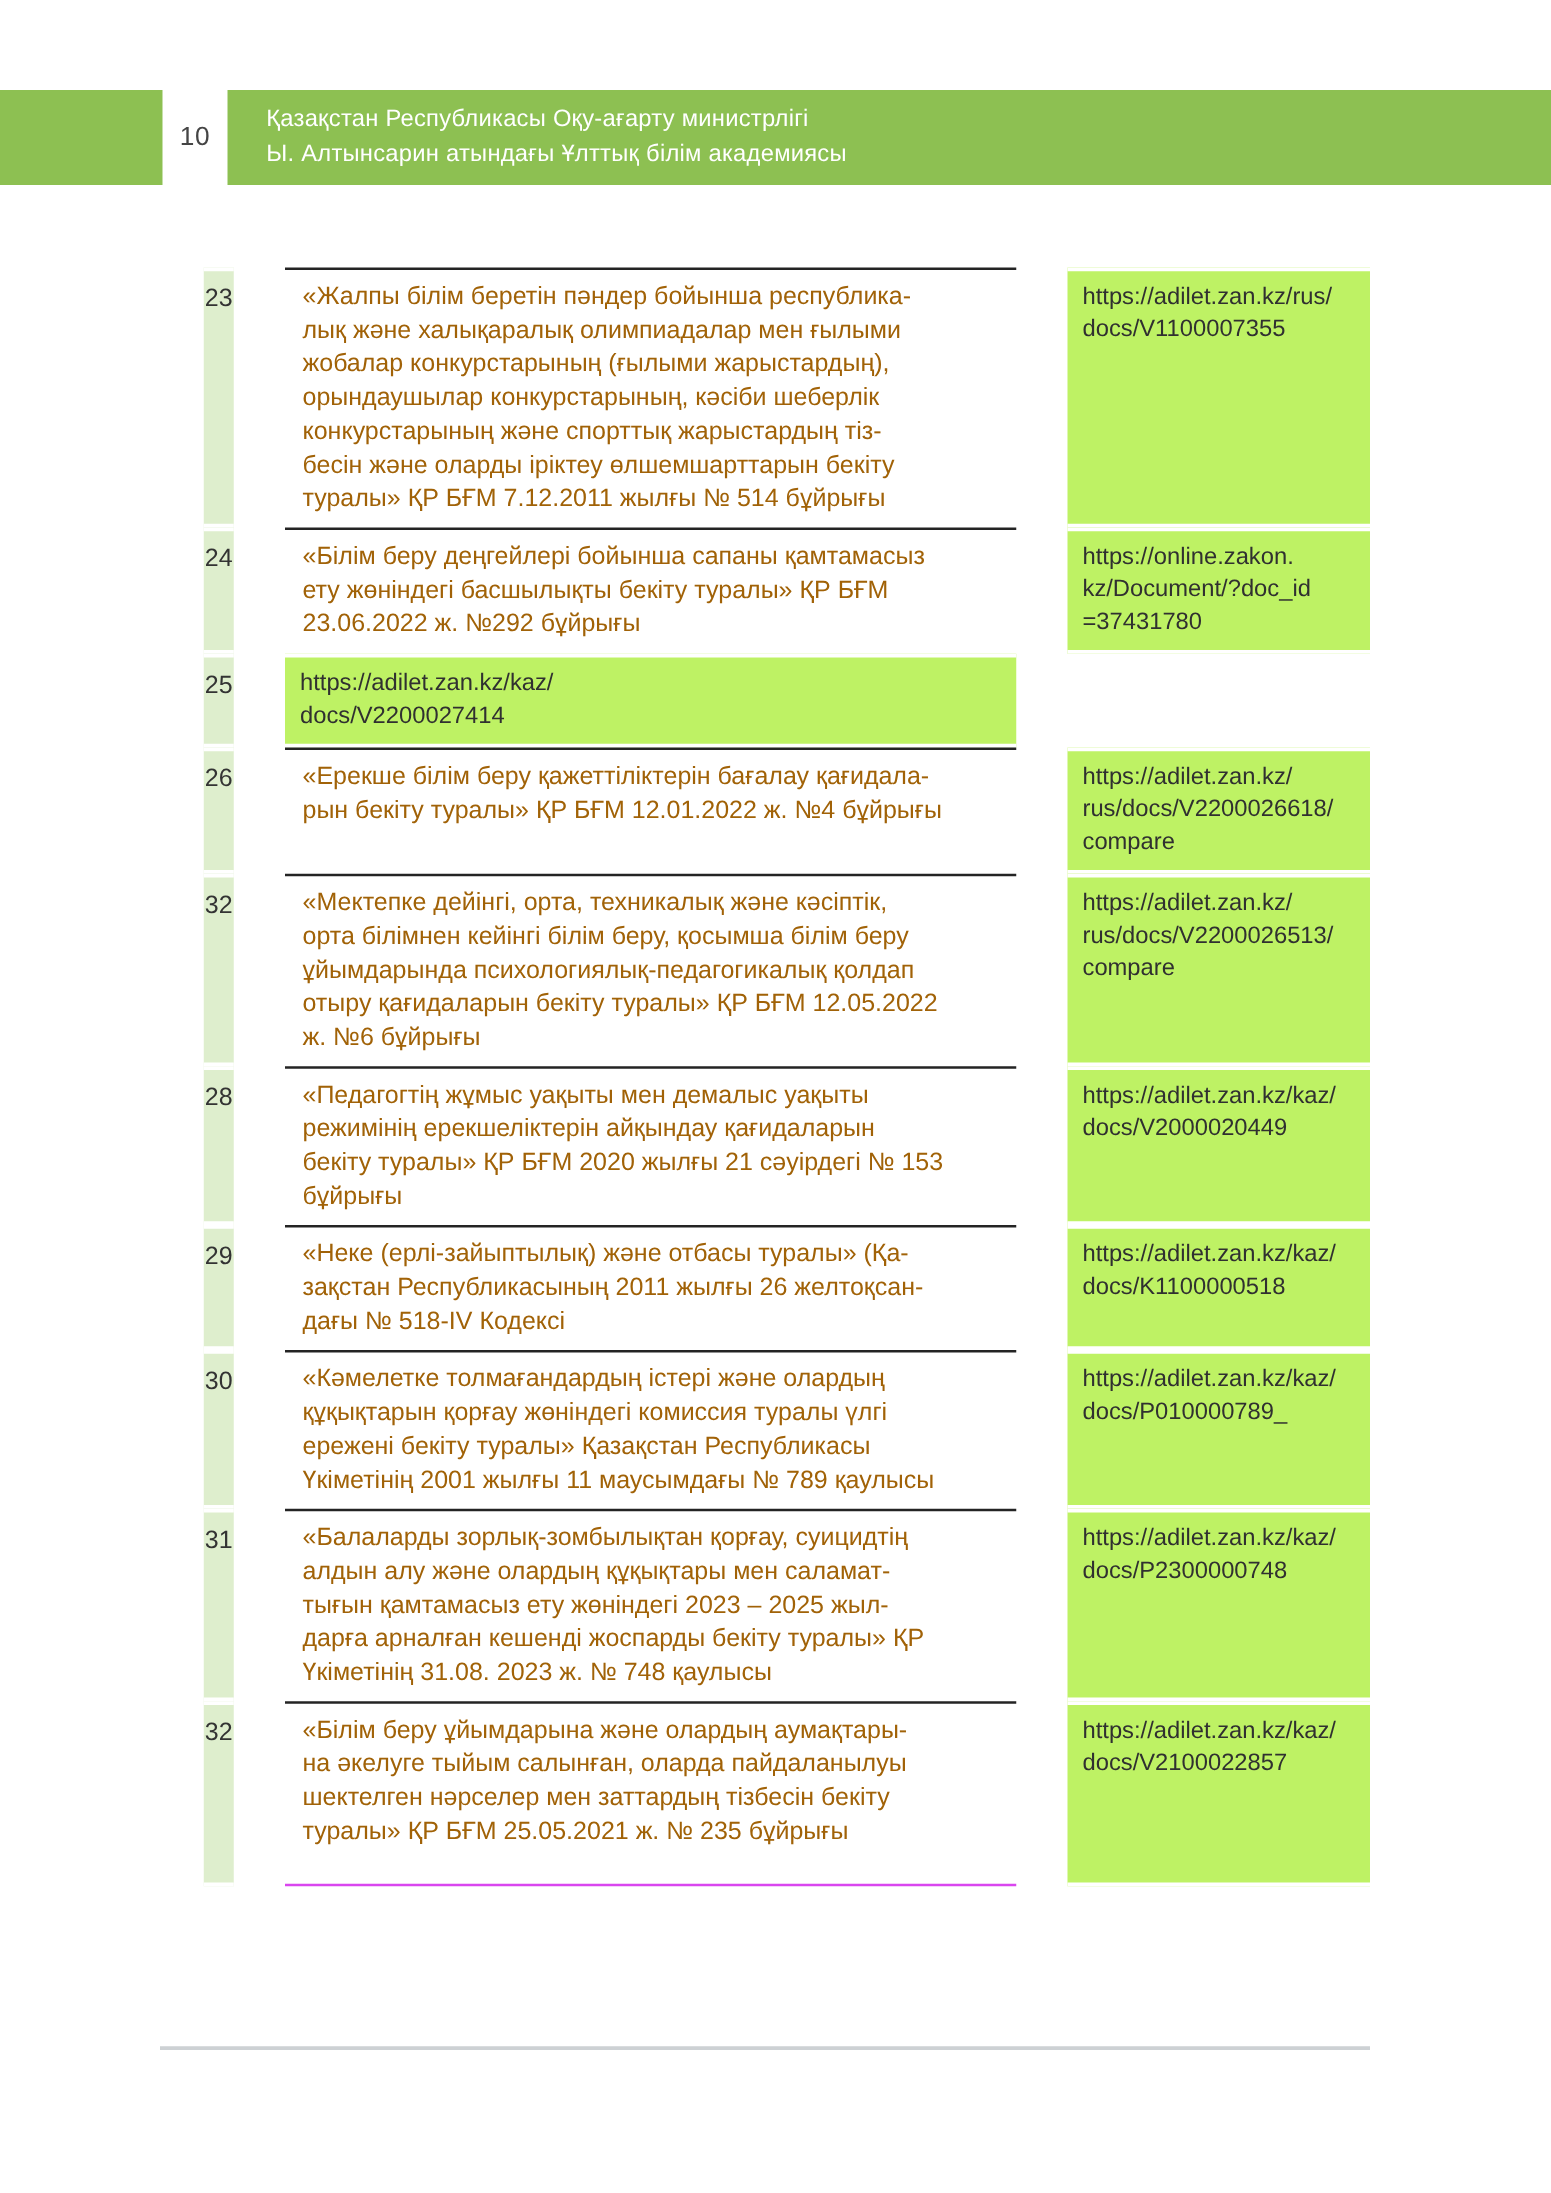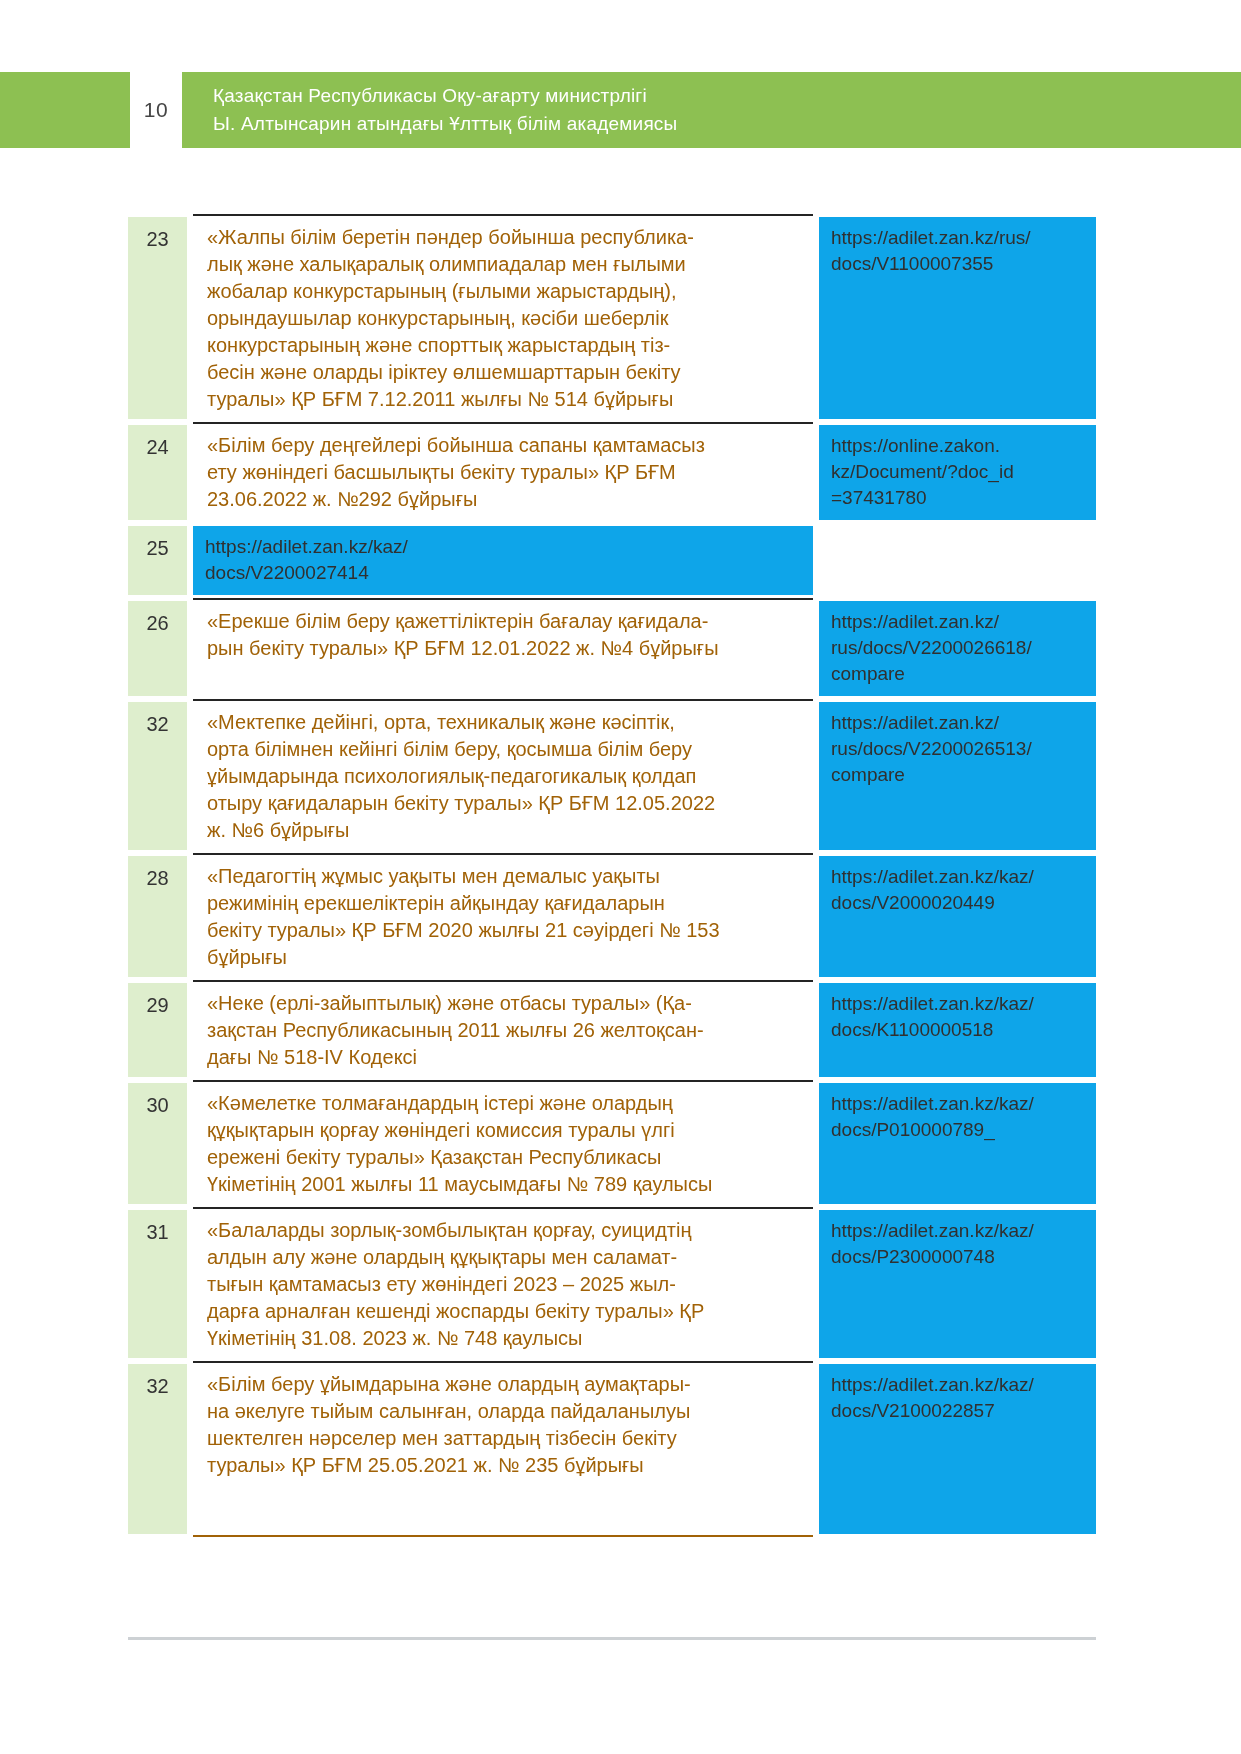--- a/index.html
+++ b/index.html
@@ -19,32 +19,32 @@
   }
   .band .pageno-box span{font-size:21px;color:#454545;letter-spacing:.5px;}
   .band .hdr-text{
     position:absolute;left:213px;top:50%;transform:translateY(-50%);
     color:#ffffff;font-size:19px;line-height:28px;letter-spacing:.2px;
   }
 
   
   .law-table{position:absolute;left:128px;top:214px;width:968px;}
   .law-row{display:grid;grid-template-columns:59px 620px 277px;column-gap:6px;}
-  .cell{box-sizing:border-box;font-size:20px;line-height:27px;}
+  .cell{box-sizing:border-box;font-size:20px;line-height:27px;margin-left:35px;}
   .cell.num{
     background:#deeecd;border-top:3px solid #fff;border-bottom:3px solid #fff;
     text-align:center;padding-top:9px;color:#333;
   }
   .cell.text{
     border-top:2px solid #242424;
     padding:8px 22px 9px 14px;background:#fff;color:#a16207;
   }
-  .law-row:last-child .cell.text{border-bottom:2px solid #a16207;padding-bottom:56px;}
+  .law-row:last-child .cell.text{border-bottom:2px solid #d946ef;padding-bottom:28px;}
   .cell.url{
-    background:#0ea5e9;border-top:3px solid #fff;border-bottom:3px solid #fff;
+    background:#bef264;border-top:3px solid #fff;border-bottom:3px solid #fff;
     padding:8px 8px 9px 12px;font-size:19px;line-height:26px;color:#303030;
   }
   .cell .wrap{white-space:pre-line;display:block;}
 
   
   .gray-rule{position:absolute;left:128px;top:1637px;width:968px;height:3px;background:#cdd1d4;}
   .footer-logo{
     position:absolute;left:1046px;top:1698px;display:flex;align-items:center;gap:9px;
   }
   .footer-logo .logo-text{display:flex;flex-direction:column;line-height:1;}

